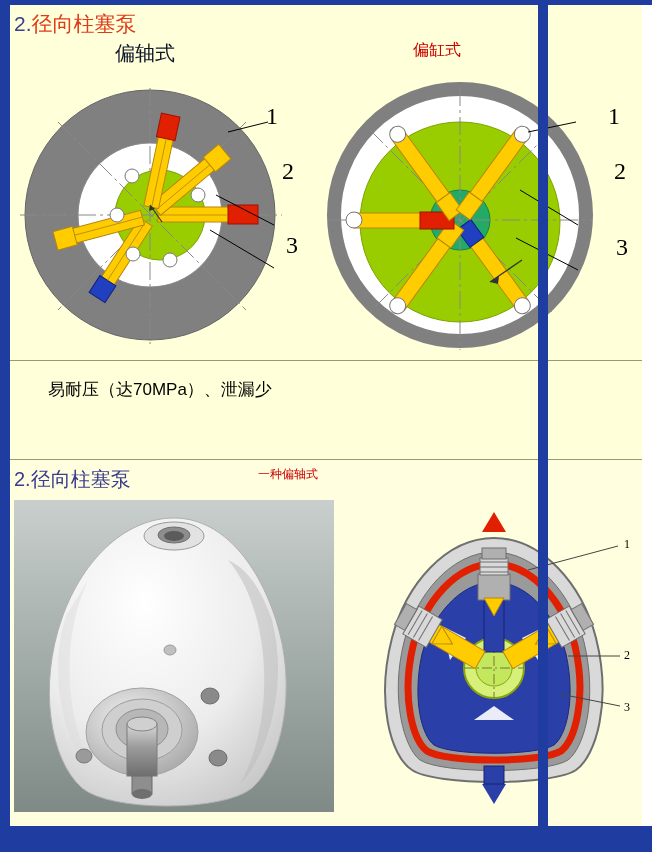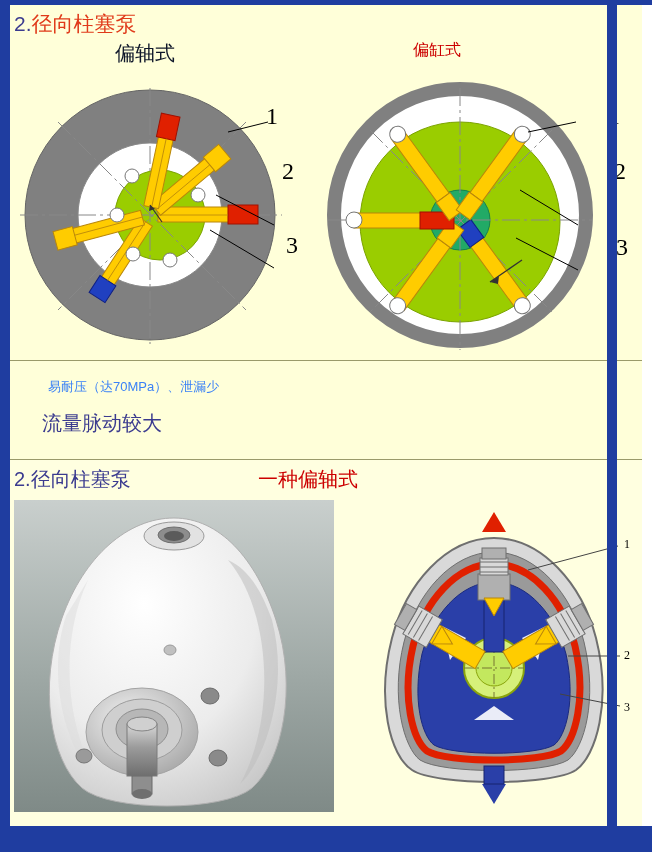--- a/index.html
+++ b/index.html
@@ -8,21 +8,21 @@
     background: #ffffff;
   }
   body {
     width: 652px;
     height: 852px;
     font-family: "Liberation Sans", sans-serif;
     overflow: hidden;
   }
   .slide {
     position: relative;
-    width: 617px;
+    width: 548px;
     height: 852px;
     background: #ffffff;
     box-sizing: border-box;
   }
   
   .frame-left {
     position: absolute;
     left: 0; top: 0;
     width: 10px; height: 852px;
     background: #1f3da0;
@@ -91,42 +91,42 @@
   .subtitle-b {
     position: absolute;
     left: 413px; top: 40px;
     font-size: 16px;
     color: #cc0000;
     white-space: nowrap;
   }
   .note1 {
     position: absolute;
     left: 48px; top: 378px;
-    font-size: 13px;
-    color: #3b82f6;
+    font-size: 17px;
+    color: #000000;
     white-space: nowrap;
   }
   .note2 {
     position: absolute;
     left: 42px; top: 410px;
     font-size: 20px;
     color: #3b3b8f;
     white-space: nowrap;
   }
   .title2 {
     position: absolute;
     left: 14px; top: 466px;
     font-size: 20px;
     color: #3b3b8f;
     white-space: nowrap;
   }
   .title2-sub {
     position: absolute;
     left: 258px; top: 466px;
-    font-size: 20px;
+    font-size: 12px;
     color: #cc0000;
     white-space: nowrap;
   }
 
   .callout {
     position: absolute;
     font-size: 24px;
     color: #000000;
     font-family: "Liberation Serif", serif;
   }
@@ -271,21 +271,20 @@
       <line x1="208" y1="62" x2="256" y2="52" stroke="#000000" stroke-width="1"></line>
       <line x1="200" y1="120" x2="258" y2="155" stroke="#000000" stroke-width="1"></line>
       <line x1="196" y1="168" x2="258" y2="200" stroke="#000000" stroke-width="1"></line>
     </g>
   </svg>
   <div class="callout" style="left:608px; top:103px;">1</div>
   <div class="callout" style="left:614px; top:158px;">2</div>
   <div class="callout" style="left:616px; top:234px;">3</div>
 
   <div class="note1">易耐压（达70MPa）、泄漏少</div>
-  <div class="note2">流量脉动较大</div>
 
   <div class="title2">
     <span>2.</span><span>径向柱塞泵</span>
   </div>
   <div class="title2-sub">一种偏轴式</div>
 
   <svg class="photo" viewBox="0 0 320 312">
     <defs>
       <linearGradient id="bgGrad" x1="0" y1="0" x2="0" y2="1">
         <stop offset="0%" stop-color="#c9cfcd"></stop>

